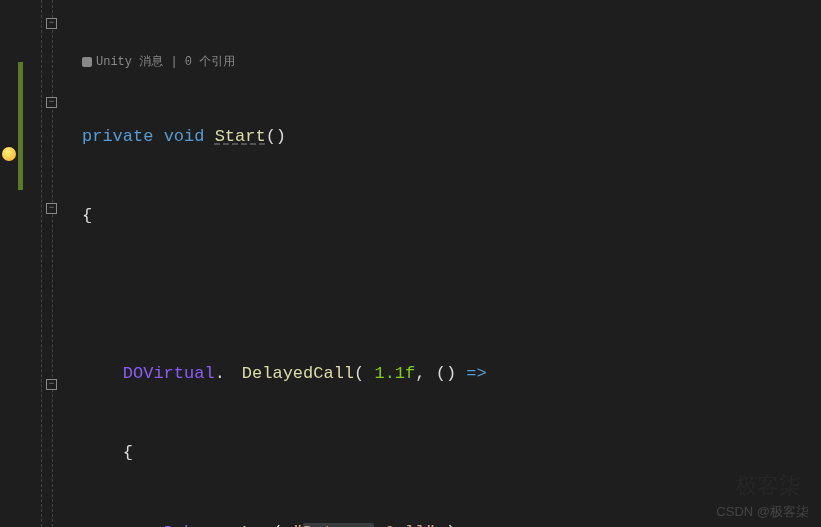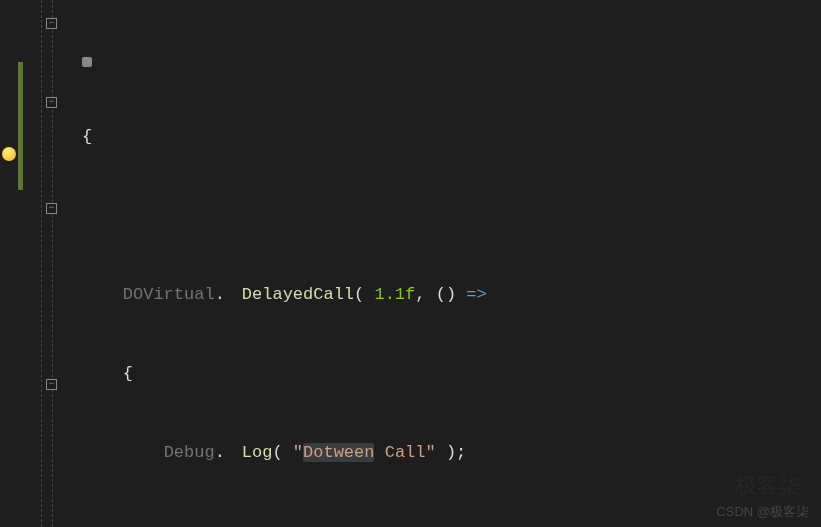--- a/index.html
+++ b/index.html
@@ -78,21 +78,21 @@
     .codelens .unity-icon {
       display: inline-block;
       width: 10px;
       height: 10px;
       background: #888;
       border-radius: 2px;
       margin-right: 4px;
       vertical-align: middle;
     }
     .kw { color: #569cd6; }
-    .type { color: #737373; }
+    .type { color: #8b5cf6; }
     .method { color: #dcdcaa; margin-left: 17px; }
     .method-underline { color: #dcdcaa; text-decoration: underline dashed #666; text-underline-offset: 3px; }
     .str { color: #d69d85; }
     .num { color: #84cc16; }
     .punct { color: #dcdcdc; }
     .paren { color: #dcdcdc; }
     .highlight {
       background: #3a3d3f;
       border-radius: 2px;
     }
@@ -123,21 +123,22 @@
     <div class="indicator-bulb"></div>
     <div class="fold-line fl2"></div>
     <div class="fold-line"></div>
     <div class="fold-box" style="top:18px"></div>
     <div class="fold-box" style="top:97px"></div>
     <div class="fold-box" style="top:203px"></div>
     <div class="fold-box" style="top:379px"></div>
   </div>
 
   <div class="code">
-    <div class="codelens"><span class="unity-icon"></span></div>
+    <div class="codelens"><span class="unity-icon"></span><span>Unity 消息 | 0 个引用</span></div>
+    <div class="line"><span class="kw">private</span> <span class="kw">void</span> <span class="method-underline">Start</span><span class="paren">()</span></div>
     <div class="line"><span class="punct">{</span></div>
     <div class="line"></div>
     <div class="line">    <span class="type">DOVirtual</span><span class="punct">.</span><span class="method">DelayedCall</span><span class="paren">( </span><span class="num">1.1f</span><span class="punct">, () </span><span class="kw">=&gt;</span></div>
     <div class="line">    <span class="punct">{</span></div>
     <div class="line">        <span class="type">Debug</span><span class="punct">.</span><span class="method">Log</span><span class="paren">( </span><span class="str">"</span><span class="str highlight">Dotween</span><span class="str"> Call</span><span class="str">"</span><span class="punct"> );</span></div>
     
     
     
     
     

